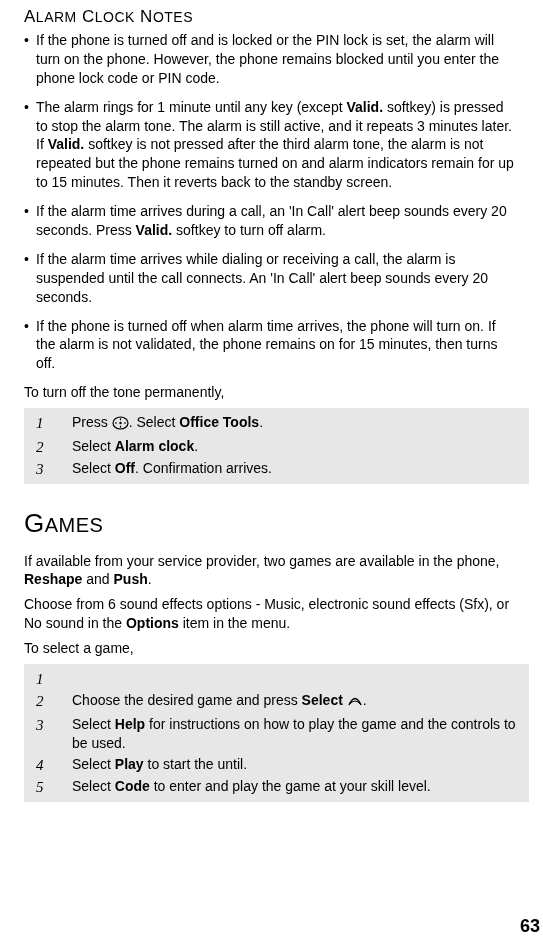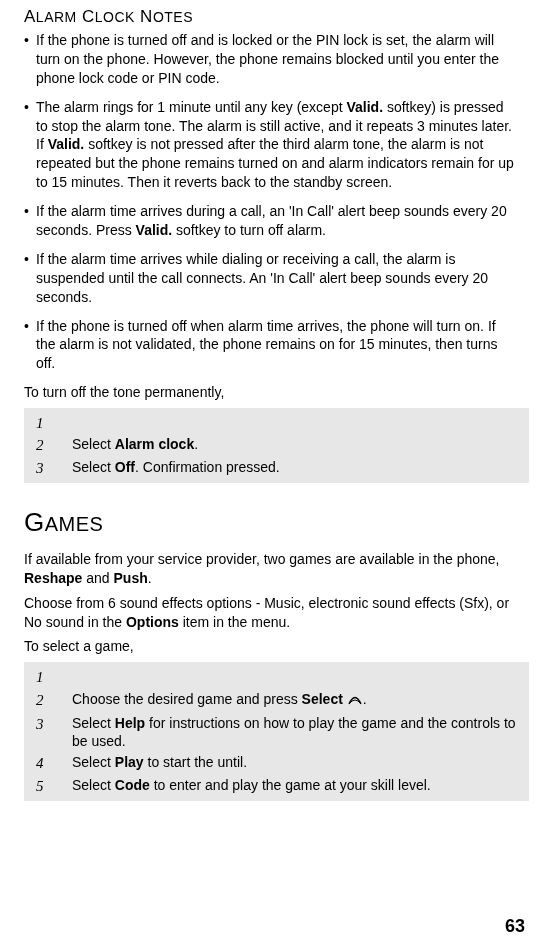--- a/index.html
+++ b/index.html
@@ -60,21 +60,21 @@
   }
   .step-text { flex: 1; }
   .h1 {
     font-size: 26px;
     margin: 14px 0 10px 0;
     letter-spacing: 0.5px;
   }
   .h1 .sc { font-size: 20px; }
   .pagefoot {
     position: absolute;
-    right: 18px;
+    right: 3px;
     bottom: 8px;
     font-weight: bold;
     font-size: 18px;
   }
   b { font-weight: bold; }
   .icon-nav {
     display: inline-block;
     vertical-align: -3px;
   }
   .icon-arc {
@@ -107,31 +107,38 @@
     <li>
       <span>If the phone is turned off when alarm time arrives, the phone will turn on. If the alarm is not validated, the phone remains on for 15 minutes, then turns off.</span>
     </li>
   </ul>
 
   <p class="para">To turn off the tone permanently,</p>
 
   <div class="steps-box">
     <div class="step-row">
       <div class="step-num">1</div>
+      <div class="step-text">
+        <span>Press </span><span class="icon-nav"><svg width="17" height="14" viewBox="0 0 17 14">
+              <ellipse cx="8.5" cy="7" rx="7.5" ry="6" fill="none" stroke="#000" stroke-width="1.2"></ellipse>
+              <circle cx="8.5" cy="7" r="1.2" fill="#000"></circle>
+              <path d="M8.5 2.2v2M8.5 9.8v2M3 7h2M12 7h2" stroke="#000" stroke-width="1.1"></path>
+            </svg></span><span>. Select </span><b>Office Tools</b><span>.</span>
+      </div>
     </div>
     <div class="step-row">
       <div class="step-num">2</div>
       <div class="step-text">
         <span>Select </span><b>Alarm clock</b><span>.</span>
       </div>
     </div>
     <div class="step-row">
       <div class="step-num">3</div>
       <div class="step-text">
-        <span>Select </span><b>Off</b><span>. Confirmation pressed.</span>
+        <span>Select </span><b>Off</b><span>. Confirmation arrives.</span>
       </div>
     </div>
   </div>
 
   <div class="h1">
     <span>G</span><span class="sc">AMES</span>
   </div>
 
   <p class="para">
     <span>If available from your service provider, two games are available in the phone,  </span><b>Reshape</b><span> and  </span><b>Push</b><span>.</span>

